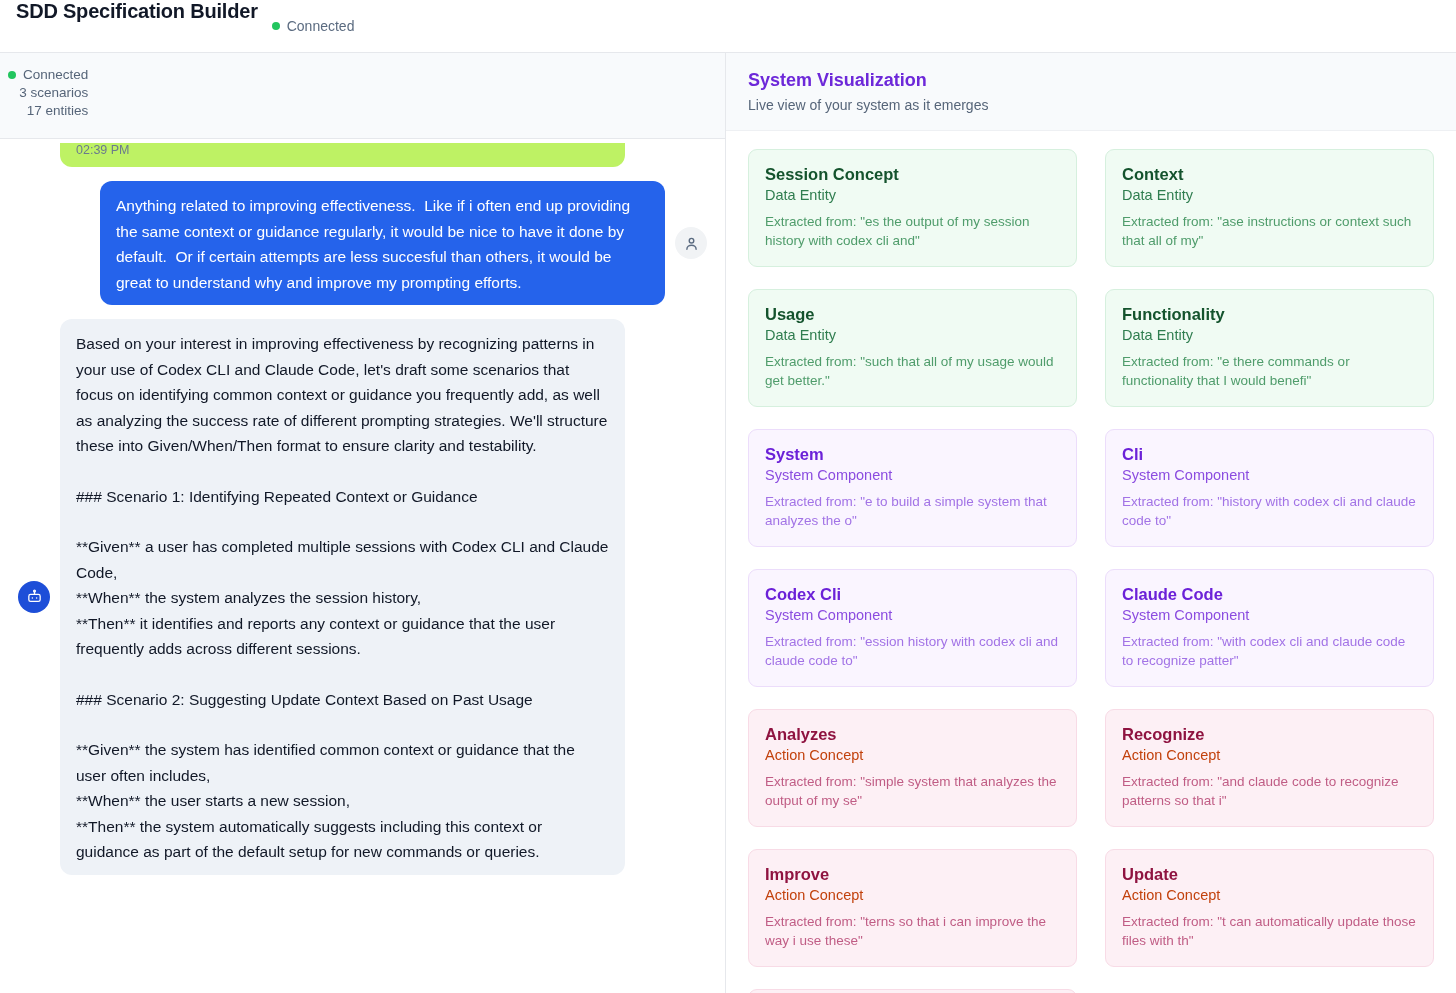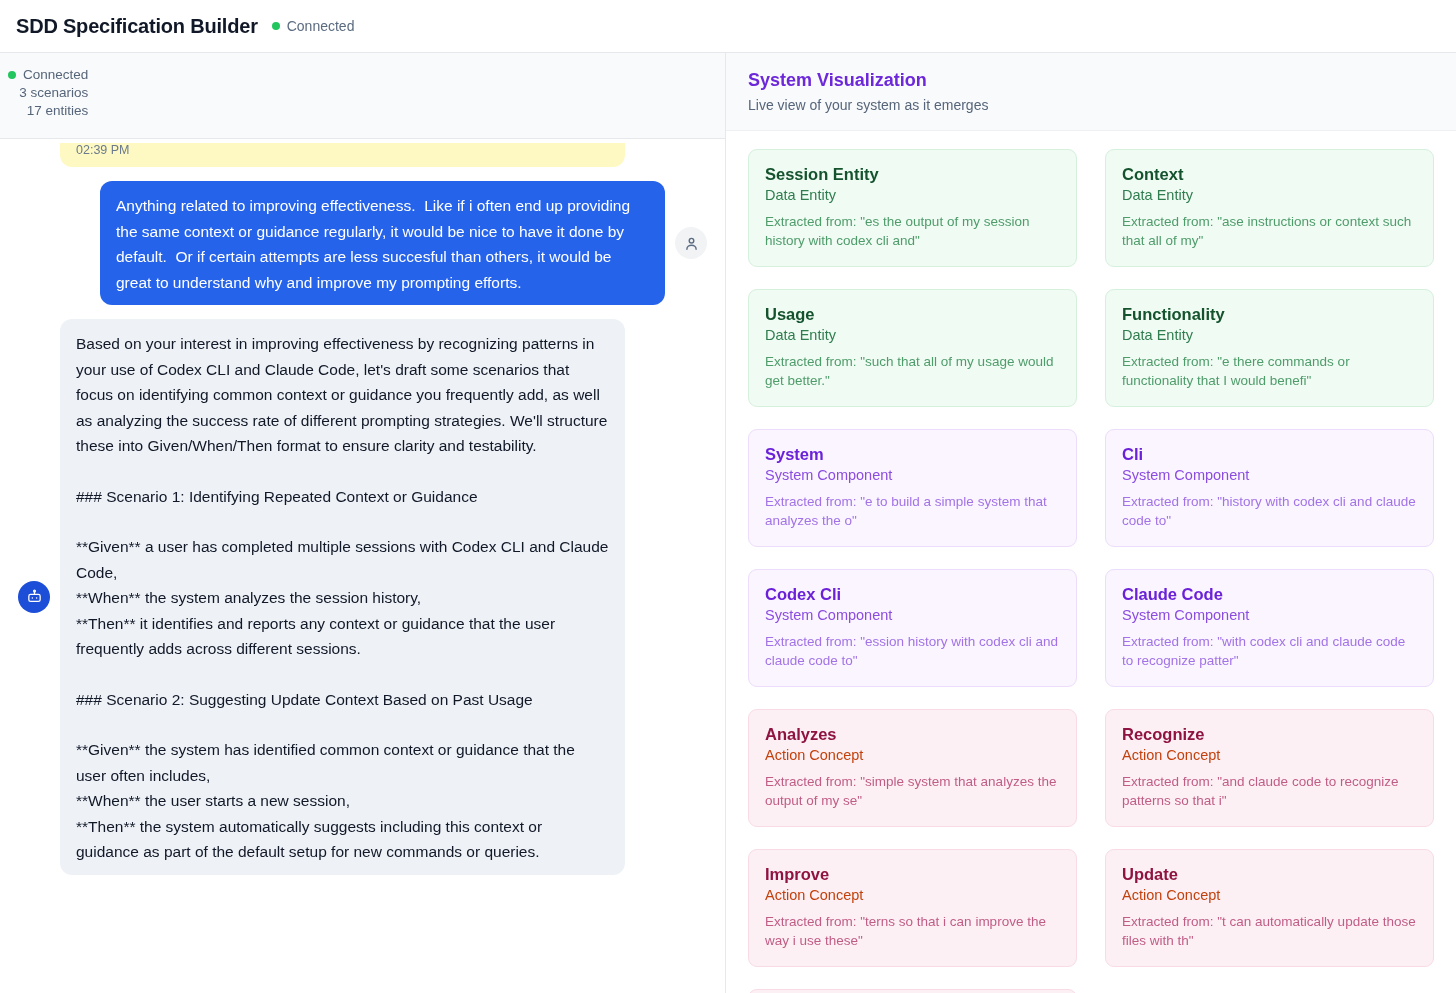--- a/index.html
+++ b/index.html
@@ -8,21 +8,20 @@
     font-family: "Liberation Sans", sans-serif;
     background: #ffffff;
     overflow: hidden;
   }
 
   
   .app-header {
     height: 53px;
     border-bottom: 1px solid #e6e8ec;
     display: flex;
-    align-items: center;
     padding: 0 16px;
     gap: 14px;
     background: #ffffff;
   }
   .app-title {
     font-size: 20px;
     font-weight: bold;
     color: #111827;
     letter-spacing: -0.2px;
   }
@@ -86,21 +85,21 @@
   }
   .bubble.assistant { background: #eef2f7; }
   .bubble.user { background: #2563eb; color: #ffffff; }
   .bubble p { margin: 0; white-space: pre-wrap; }
   .bubble .blank { height: 25px; }
   .time { font-size: 12.5px; margin-top: 4px; color: #6b7a8d; }
   .bubble.user .time { color: #d8e3fb; }
 
   
   .partial-bubble {
-    background: #fef9c3;
+    background: #bef264;
     border-radius: 0 0 12px 12px;
     width: 565px;
     margin-left: 42px;
     padding: 0 16px 10px 16px;
     margin-bottom: 14px;
   }
 
   
   .right-pane {
     width: 730px; height: 940px;
@@ -257,21 +256,21 @@
           <div class="c-extract">Extracted from: "m that analyzes the output of my session histo"</div>
         </div>
         <div class="card entity">
           <div class="c-extract">Extracted from: "utput of my session history with codex cli and"</div>
         </div>
       </div>
 
       <div class="card-grid">
 
         <div class="card entity">
-          <div class="c-title">Session Entity</div>
+          <div class="c-title">Session Concept</div>
           <div class="c-type">Data Entity</div>
           <div class="c-extract">Extracted from: "es the output of my session history with codex cli and"</div>
         </div>
 
         <div class="card entity">
           <div class="c-title">Context</div>
           <div class="c-type">Data Entity</div>
           <div class="c-extract">Extracted from: "ase instructions or context such that all of my"</div>
         </div>
 

